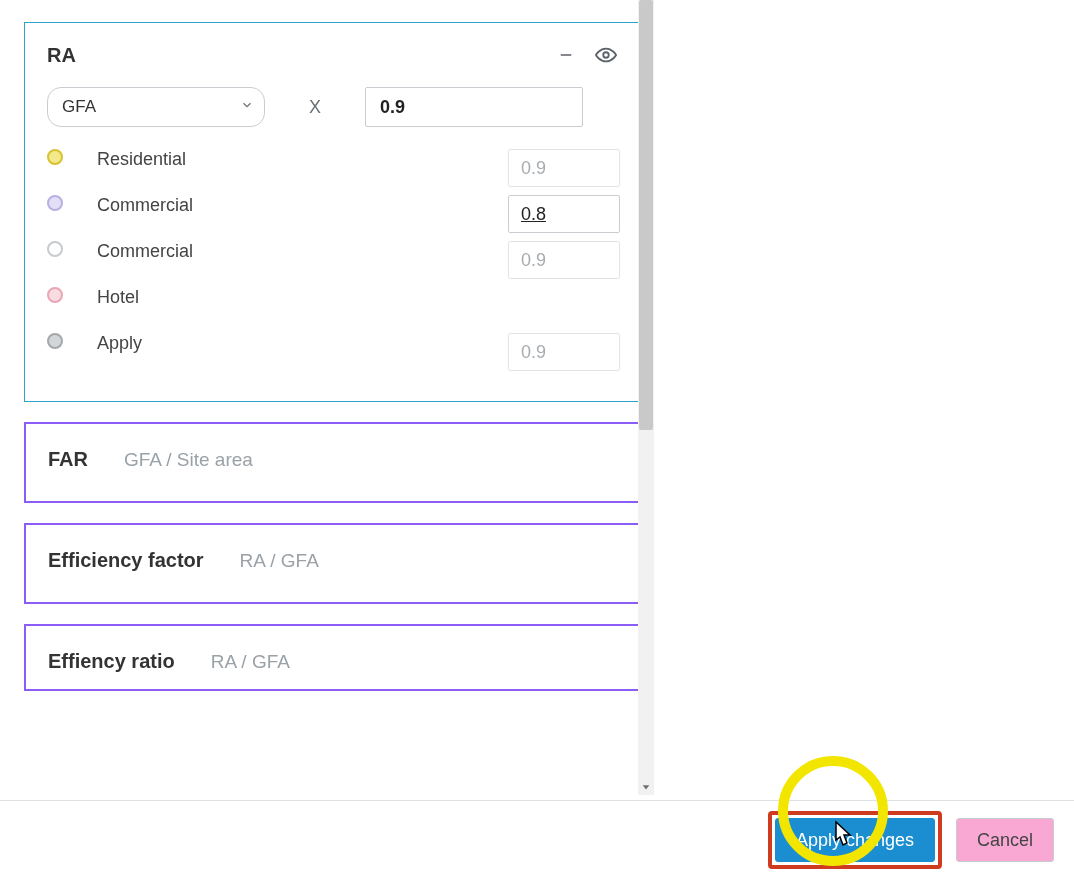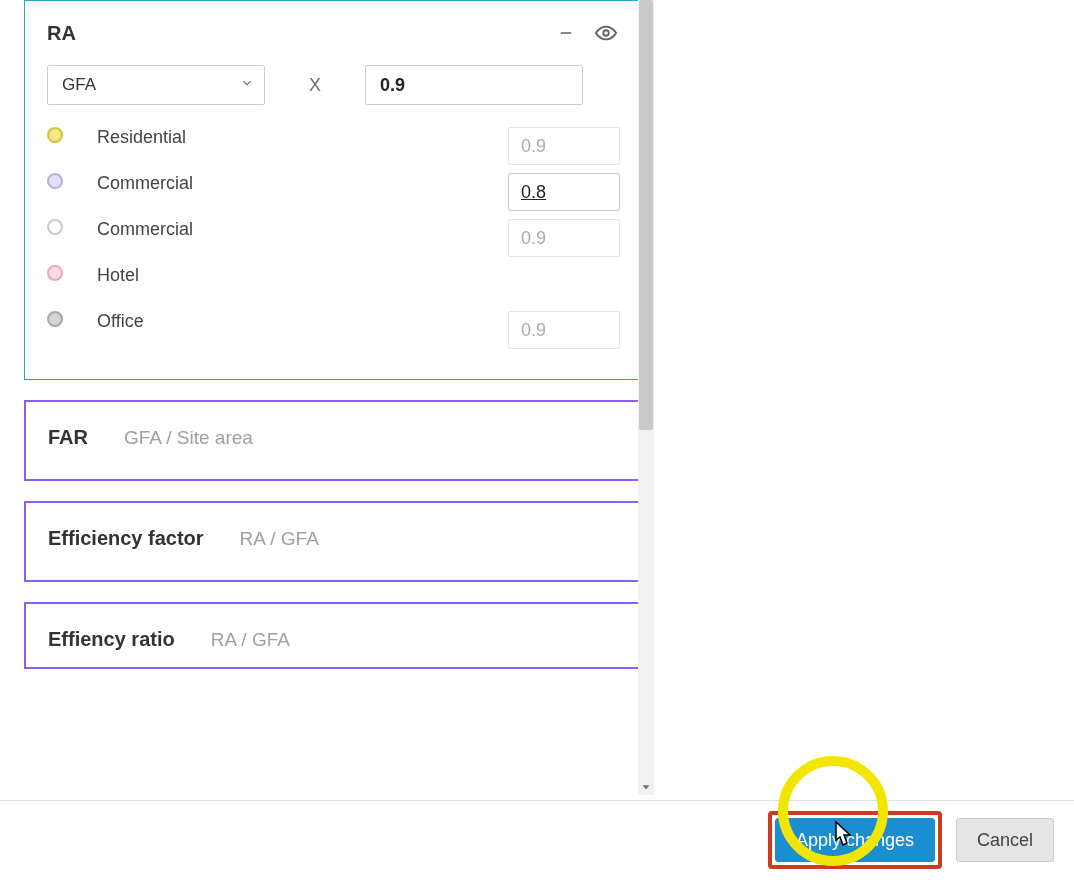--- a/index.html
+++ b/index.html
@@ -81,21 +81,21 @@
   }
 
   .formula-row{
     display:flex;
     align-items:center;
     padding: 8px 22px 18px 22px;
   }
   .select{
     width:218px;height:40px;
     border:1px solid #c9cdd1;
-    border-radius:2px;
+    border-radius:14px;
     padding:0 36px 0 14px;
     font-size:17px;
     display:flex;align-items:center;
     position:relative;
     color:#333;
   }
   .select .chev{
     position:absolute; right:10px; top:50%; transform:translateY(-50%);
     color:#6a7075;
   }
@@ -175,21 +175,21 @@
     display:flex;align-items:center;justify-content:center;
     font-size:18px;
     border-radius:3px;
     cursor:pointer;
   }
   .btn-primary{
     background:#1a8ed1;color:#fff;
     border:1px solid #1a8ed1;
   }
   .btn-secondary{
-    background:#e5e5e5;color:#444;
+    background:#f9a8d4;color:#444;
     border:1px solid #c9cdd1;
     margin-left:14px;
   }
   .primary-highlight{
     border:4px solid #cf3b1f;
     padding:3px;
     border-radius:4px;
   }
 
   .click-ring{
@@ -206,21 +206,21 @@
     left:826px; top:820px;
     z-index:60;
     pointer-events:none;
   }
 </style>
 </head>
 <body>
 
 <div class="scroll-region">
 
-  <div class="card highlight" style="">
+  <div class="card highlight" style="margin-top:22px;">
     <div class="card-head">
       <div class="card-title">RA</div>
       <div class="card-head-spacer"></div>
       <div class="icon-btn">
         <svg width="18" height="18" viewBox="0 0 24 24" fill="none" stroke="currentColor" stroke-width="2">
             <line x1="5" y1="12" x2="19" y2="12"></line>
           </svg>
       </div>
       <div class="icon-btn">
         <svg width="22" height="22" viewBox="0 0 24 24" fill="none" stroke="currentColor" stroke-width="2">
@@ -270,21 +270,21 @@
             <span>0.9</span>
           </span>
       </div>
       <div class="use-row">
         <span class="dot pink"></span>
         <span class="use-label">Hotel</span>
         <span class="use-spacer"></span>
       </div>
       <div class="use-row">
         <span class="dot gray"></span>
-        <span class="use-label">Office</span>
+        <span class="use-label">Apply</span>
         <span class="use-spacer"></span>
         <span class="val ph">
             <span>0.9</span>
           </span>
       </div>
     </div>
   </div>
 
   <div class="card plain">
     <div class="card-head">

